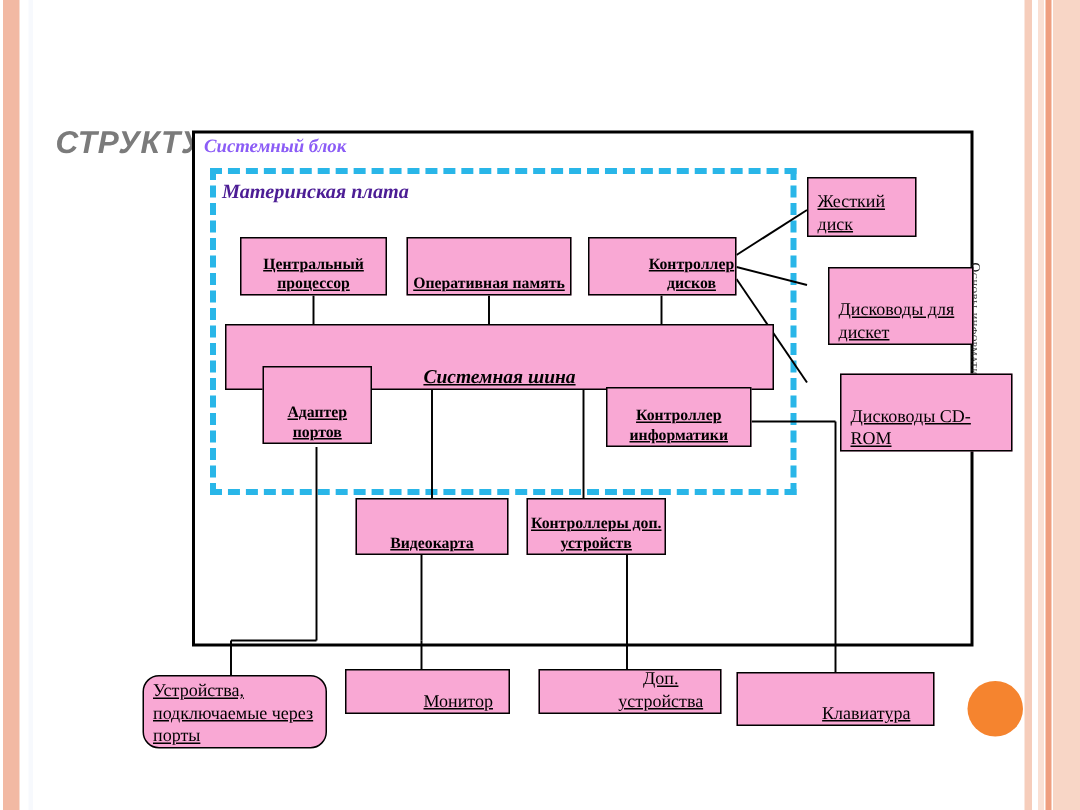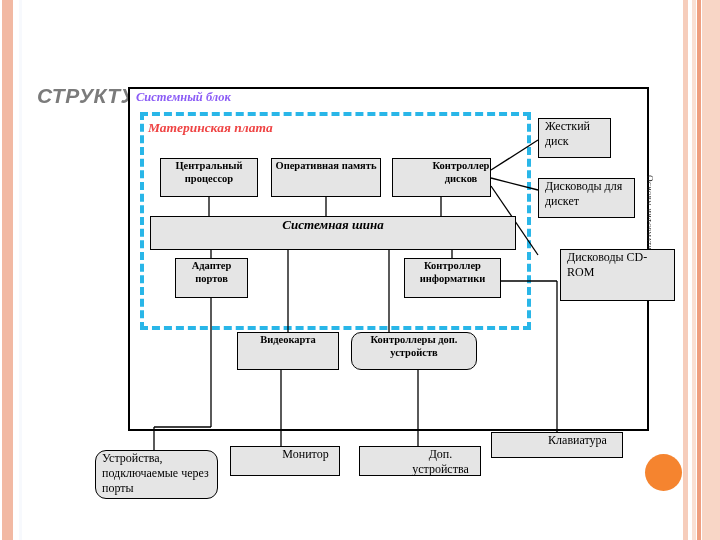--- a/index.html
+++ b/index.html
@@ -36,32 +36,33 @@
   
   #motherboard-box{
     position:absolute; left:140px; top:112px;
     width:383px; height:210px;
     border:4px dashed #29b6e8;
     z-index:3;
   }
   #motherboard-label{
     position:absolute; left:148px; top:120px;
     font-family:"Liberation Serif", serif;
-    font-weight:bold; font-style:italic; font-size:13.5px; color:#ef4444;
+    font-weight:bold; font-style:italic; font-size:13.5px; color:#4c1d95;
     z-index:6; white-space:nowrap;
   }
 
   .nbox{
     position:absolute; box-sizing:border-box;
-    border:1.6px solid #000; background:#e5e5e5;
-    display:flex; align-items:flex-start; justify-content:center;
+    border:1.6px solid #000; background:#f9a8d4;
+    display:flex; align-items:flex-end; justify-content:center;
     text-align:center;
     font-family:"Liberation Serif", serif;
     font-weight:bold; font-size:10.5px; line-height:1.25; color:#000;
     z-index:5;
+    text-decoration:underline;
   }
   .nbox.plain{font-weight:normal;font-size:12px;padding-left:41px;}
   .nbox.bus{font-style:italic;font-size:13px;}
   .nbox.left{justify-content:flex-start;text-align:left;padding-left:6px;}
 
   svg.diag{position:absolute;left:0;top:0;width:720px;height:540px;z-index:4;pointer-events:none;}
 
   #side-caption{
     position:absolute; left:655px; top:175px;
     width:140px;
@@ -132,54 +133,54 @@
 
 <div class="nbox" style="left:160px;top:158px;width:98px;height:39px;">
   <span>Центральный процессор</span>
 </div>
 <div class="nbox" style="left:271px;top:158px;width:110px;height:39px;">
   <span>Оперативная память</span>
 </div>
 <div class="nbox" style="left:392px;top:158px;width:99px;height:39px;padding-left:39px;">
   <span>Контроллер дисков</span>
 </div>
-<div class="nbox bus" style="left:150px;top:216px;width:366px;height:34px;">
+<div class="nbox bus" style="left:150px;top:216px;width:366px;height:44px;">
   <span>Системная шина</span>
 </div>
-<div class="nbox" style="left:175px;top:258px;width:73px;height:40px;">
+<div class="nbox" style="left:175px;top:244px;width:73px;height:52px;">
   <span>Адаптер портов</span>
 </div>
 <div class="nbox" style="left:404px;top:258px;width:97px;height:40px;">
   <span>Контроллер информатики</span>
 </div>
 
 <div class="nbox" style="left:237px;top:332px;width:102px;height:38px;">
   <span>Видеокарта</span>
 </div>
-<div class="nbox" style="left:351px;top:332px;width:126px;height:38px;border-radius:10px;">
+<div class="nbox" style="left:351px;top:332px;width:93px;height:38px;">
   <span>Контроллеры доп. устройств</span>
 </div>
 
 <div class="nbox plain left" style="left:538px;top:118px;width:73px;height:40px;">
   <span>Жесткий диск</span>
 </div>
-<div class="nbox plain left" style="left:538px;top:178px;width:97px;height:40px;">
+<div class="nbox plain left" style="left:552px;top:178px;width:97px;height:52px;">
   <span>Дисководы для дискет</span>
 </div>
 <div class="nbox plain left" style="left:560px;top:249px;width:115px;height:52px;">
   <span>Дисководы CD-ROM</span>
 </div>
 
 <div class="nbox plain left" style="left:95px;top:450px;width:123px;height:49px;border-radius:11px;">
   <span>Устройства, подключаемые через порты</span>
 </div>
 <div class="nbox plain" style="left:230px;top:446px;width:110px;height:30px;">
   <span>Монитор</span>
 </div>
 <div class="nbox plain" style="left:359px;top:446px;width:122px;height:30px;">
   <span>Доп. устройства</span>
 </div>
-<div class="nbox plain" style="left:491px;top:432px;width:132px;height:26px;">
+<div class="nbox plain" style="left:491px;top:448px;width:132px;height:36px;">
   <span>Клавиатура</span>
 </div>
 
 <div id="side-caption">Основы информатики</div>
 <div id="orange-dot"></div>
 
 </body></html>

